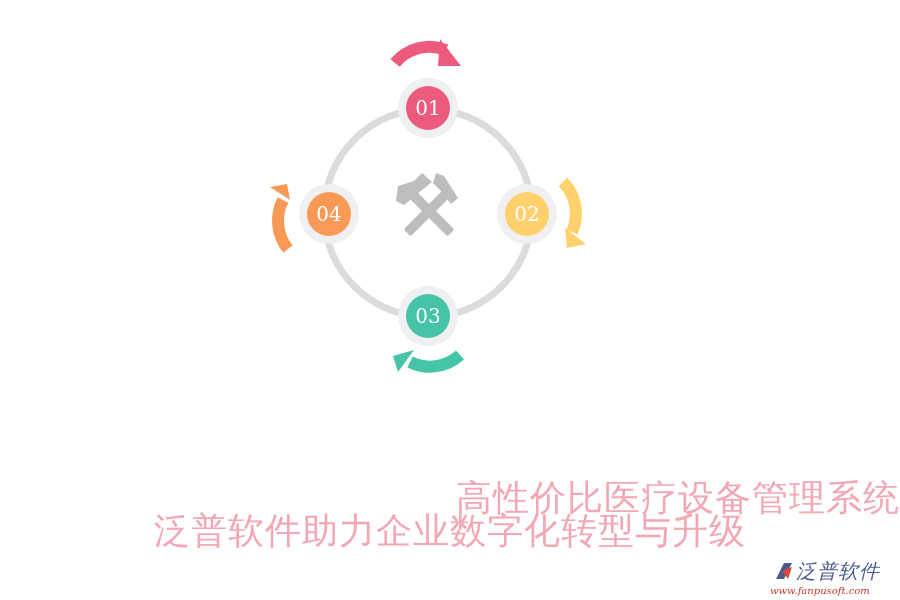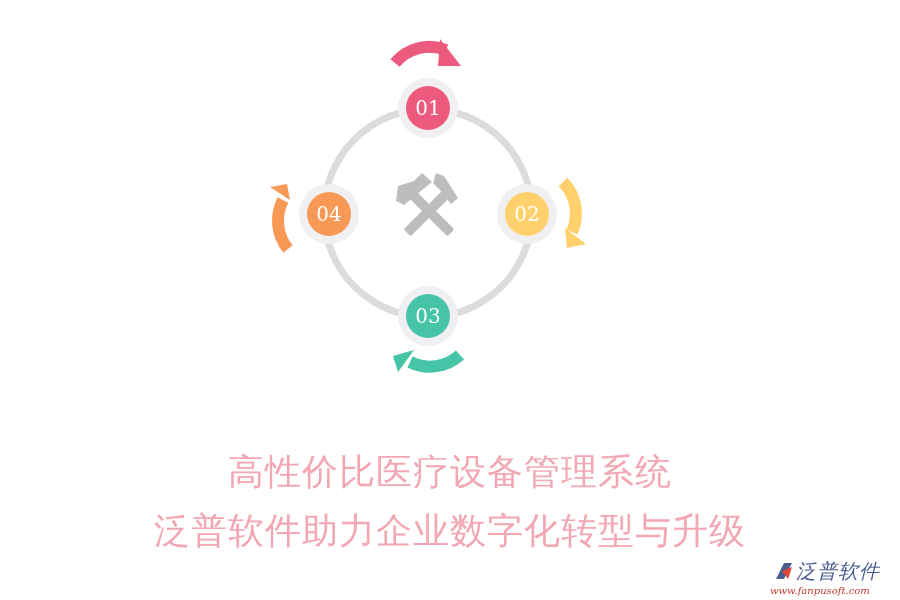--- a/index.html
+++ b/index.html
@@ -1,20 +1,20 @@
 <!DOCTYPE html>
 <html><head>
 <meta charset="utf-8">
 <style>
   html, body { margin:0; padding:0; }
   body { width:900px; height:600px; background:#ffffff; position:relative; overflow:hidden; font-family:"DejaVu Sans", sans-serif; }
   .diagram { position:absolute; left:0; top:0; width:748px; height:420px; }
   .node-label { font-family:"DejaVu Serif", serif; font-size:20px; fill:#ffffff; }
   .title { position:absolute; left:0; width:900px; text-align:center; color:#f2a7b3; font-family:"DejaVu Sans", sans-serif; font-size:36px; letter-spacing:1px; }
-  .title.l1 { top:448px; }
+  .title.l1 { top:474px;text-align:right; }
   .title.l2 { top:507px; }
   .logo { position:absolute; left:770px; top:558px; width:125px; height:45px;font-style:italic; }
   .logo-name { position:absolute; left:26px; top:0; font-size:20px; color:#4a5d8f; font-family:"DejaVu Sans", sans-serif; letter-spacing:1px; }
   .logo-url { position:absolute; left:0; top:27px; font-size:10px; color:#c0392b; font-family:"DejaVu Serif", serif; }
   .logo-mark { position:absolute; left:4px; top:3px; }
 </style>
 </head>
 <body>
 
 <div class="diagram">

